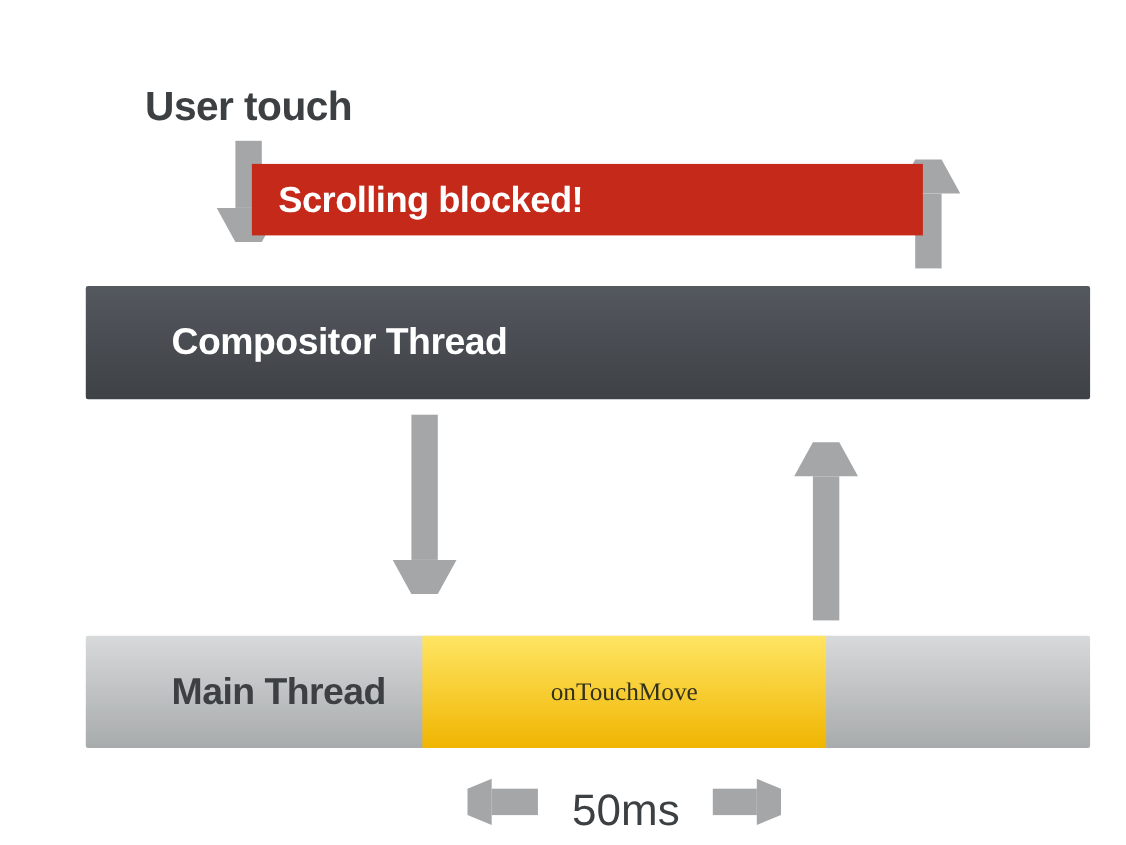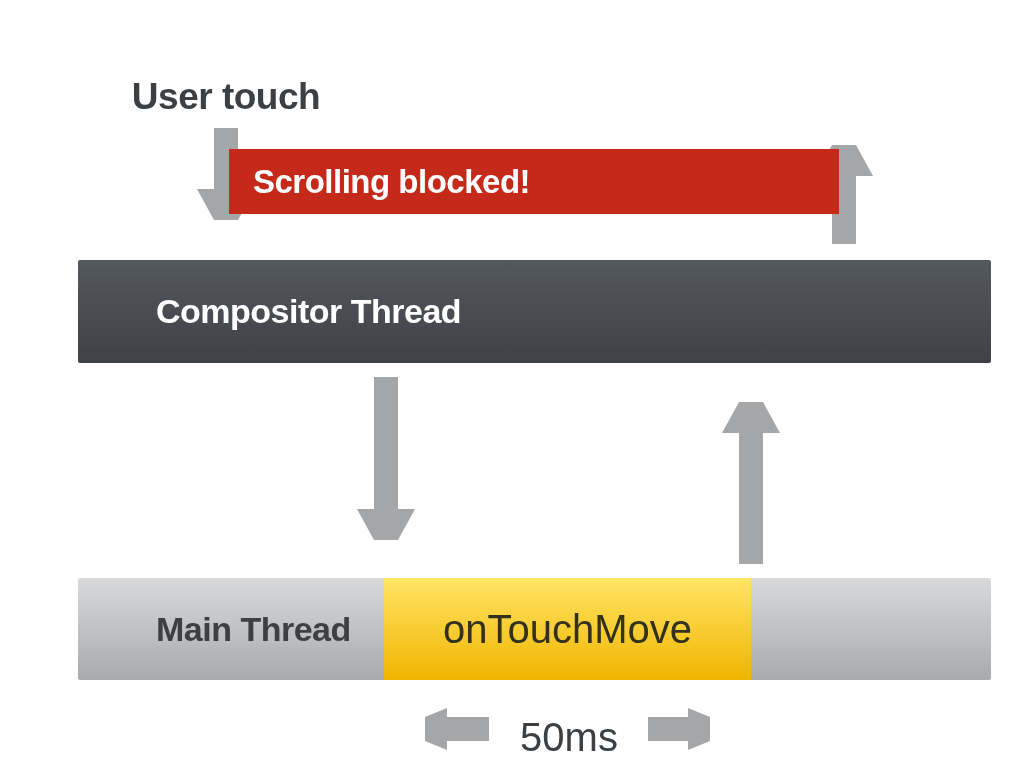--- a/index.html
+++ b/index.html
@@ -46,21 +46,21 @@
   .lane-main .lane-label {
     color: var(--text-dark, #3d4043); font-size: 34px; font-weight: bold; padding-left: 66px;
     letter-spacing: -0.5px; position: relative; z-index: 2;
   }
   .task-block {
     position: absolute; left: 306px; top: 0; width: 367px; height: 102px;
     background: linear-gradient(to bottom, var(--task-yellow-top, #ffe564), var(--task-yellow-bottom, #f0b501));
     display: flex; align-items: center; justify-content: center; z-index: 1;
   }
   .task-block span {
-    font-family: Liberation Sans, sans-serif; font-size: 40px; color: #33311c;
+    font-family: Liberation Serif, serif; font-size: 23px; color: #33311c;
   }
 
   
   .event-label {
     position: absolute; left: 116px; top: 424px;
     font-family: "DejaVu Sans Mono", monospace; font-size: 38px; color: #3f4245;
   }
 
   
   .varrow { position: absolute; display: flex; flex-direction: column; align-items: center; }

